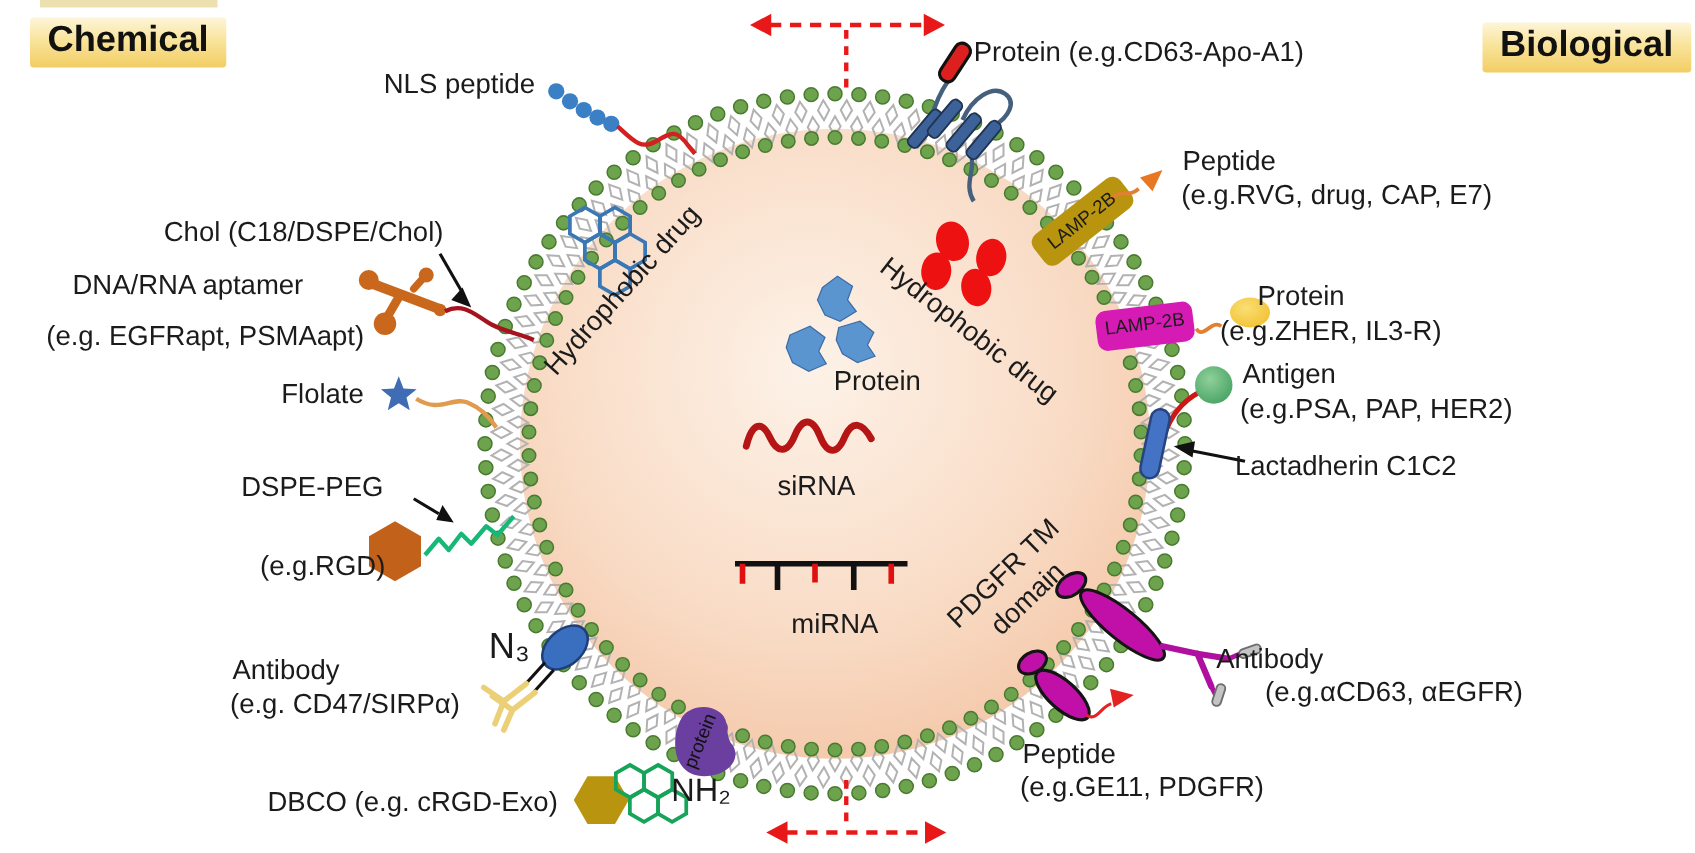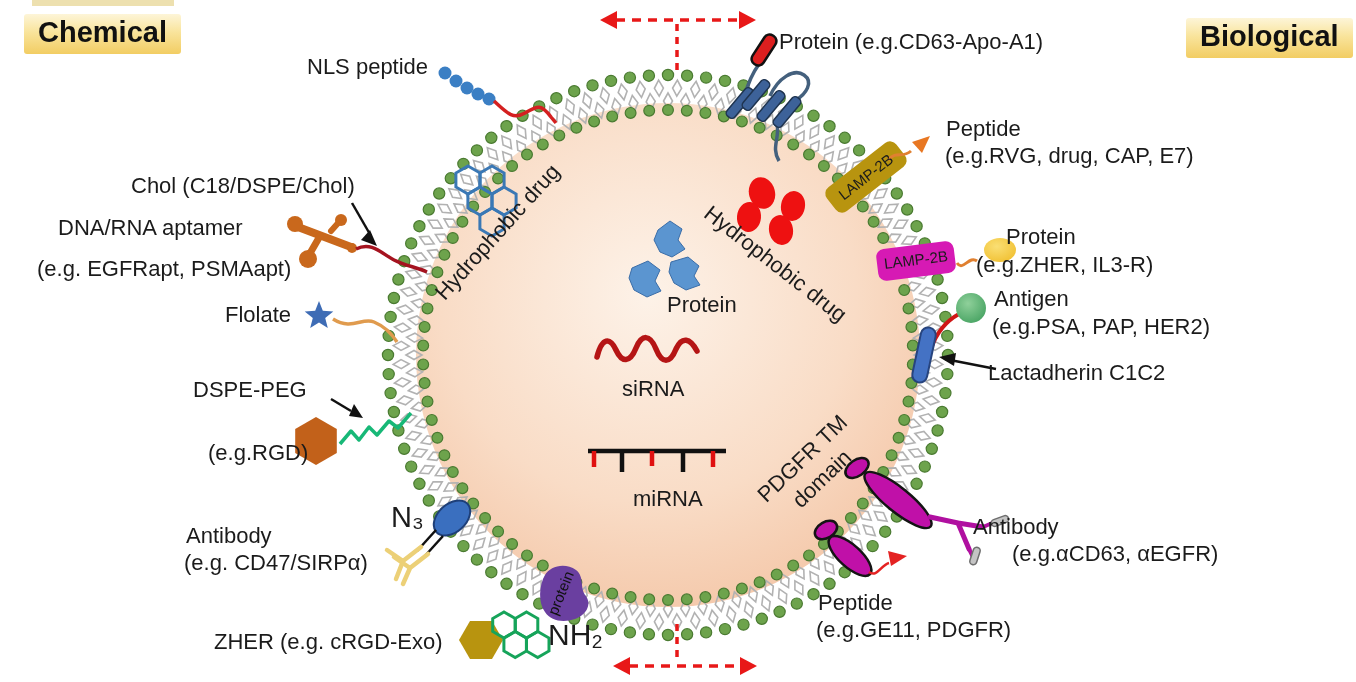--- a/index.html
+++ b/index.html
@@ -560,22 +560,22 @@
   <div class="lbl" style="left:307px;top:54px;">NLS peptide</div>
   <div class="lbl" style="left:131px;top:173px;">Chol (C18/DSPE/Chol)</div>
   <div class="lbl" style="left:38px;top:215px;margin-left:20px;">DNA/RNA aptamer</div>
   <div class="lbl" style="left:37px;top:256px;">(e.g. EGFRapt, PSMAapt)</div>
   <div class="lbl" style="left:225px;top:302px;">Flolate</div>
   <div class="lbl" style="left:193px;top:377px;">DSPE-PEG</div>
   <div class="lbl" style="left:208px;top:404px;margin-top:36px;">(e.g.RGD)</div>
   <div class="lbl" style="left:391px;top:500px;font-size:29px;">N₃</div>
   <div class="lbl" style="left:186px;top:523px;">Antibody</div>
   <div class="lbl" style="left:184px;top:550px;">(e.g. CD47/SIRPα)</div>
-  <div class="lbl" style="left:214px;top:629px;">ZHER (e.g. cRGD-Exo)</div>
-  <div class="lbl" style="left:548px;top:617px;font-size:30px;">NH₂</div>
+  <div class="lbl" style="left:214px;top:629px;">DBCO (e.g. cRGD-Exo)</div>
+  <div class="lbl" style="left:537px;top:617px;font-size:26px;">NH₂</div>
   <div class="rot lbl small" style="left:521px;top:584px;width:80px;transform:rotate(-68deg);color:#111;">protein</div>
 
   <div class="lbl" style="left:779px;top:29px;">Protein (e.g.CD63-Apo-A1)</div>
   <div class="lbl" style="left:946px;top:116px;">Peptide</div>
   <div class="lbl" style="left:945px;top:143px;">(e.g.RVG, drug, CAP, E7)</div>
   <div class="rot lbl small" style="left:822px;top:168px;width:88px;transform:rotate(-38deg);">LAMP-2B</div>
   <div class="rot lbl small" style="left:872px;top:251px;width:88px;transform:rotate(-7deg);">LAMP-2B</div>
   <div class="lbl" style="left:1006px;top:224px;">Protein</div>
   <div class="lbl" style="left:976px;top:252px;">(e.g.ZHER, IL3-R)</div>
   <div class="lbl" style="left:994px;top:286px;">Antigen</div>

